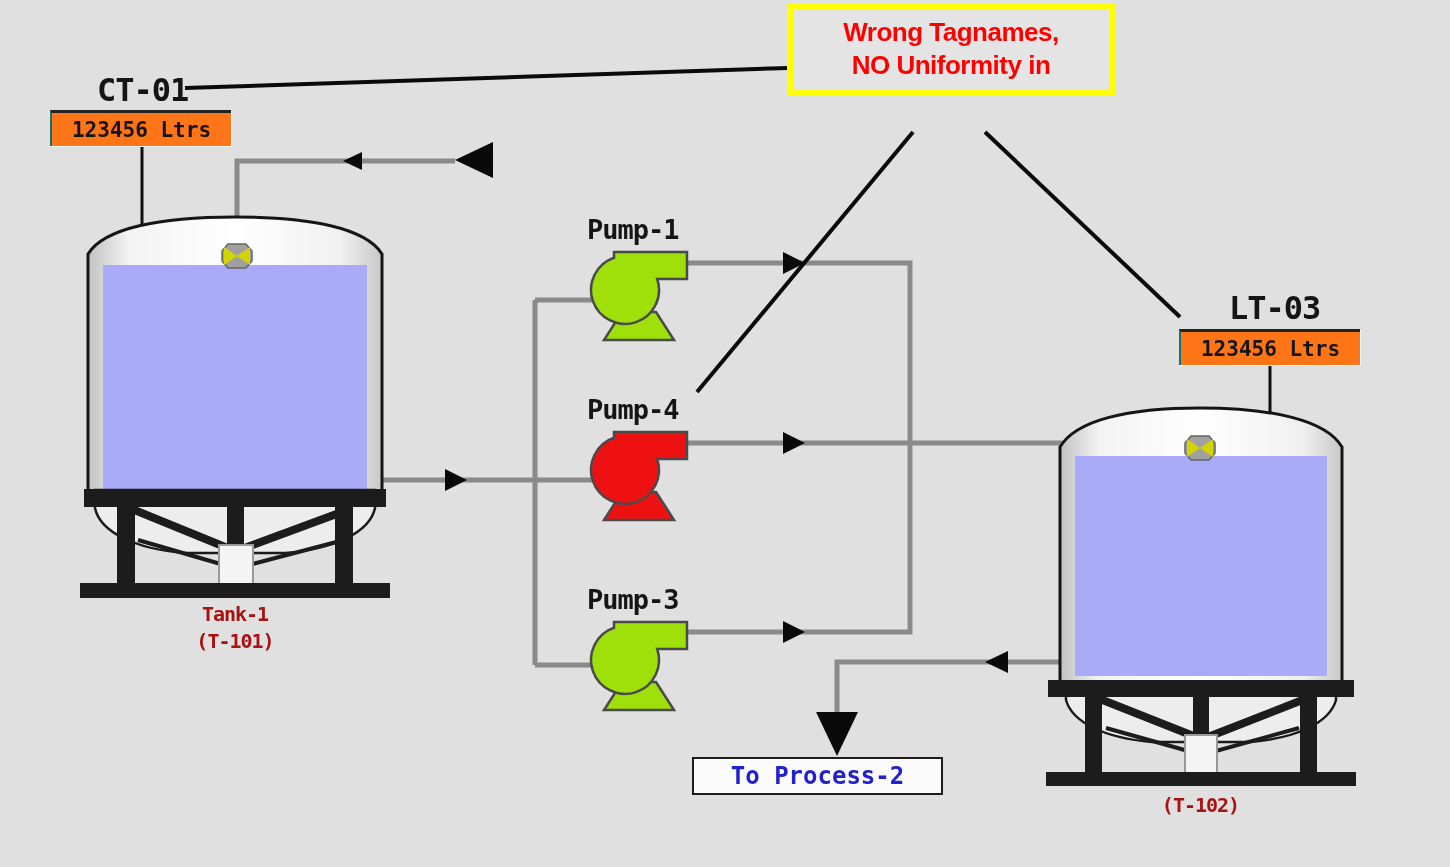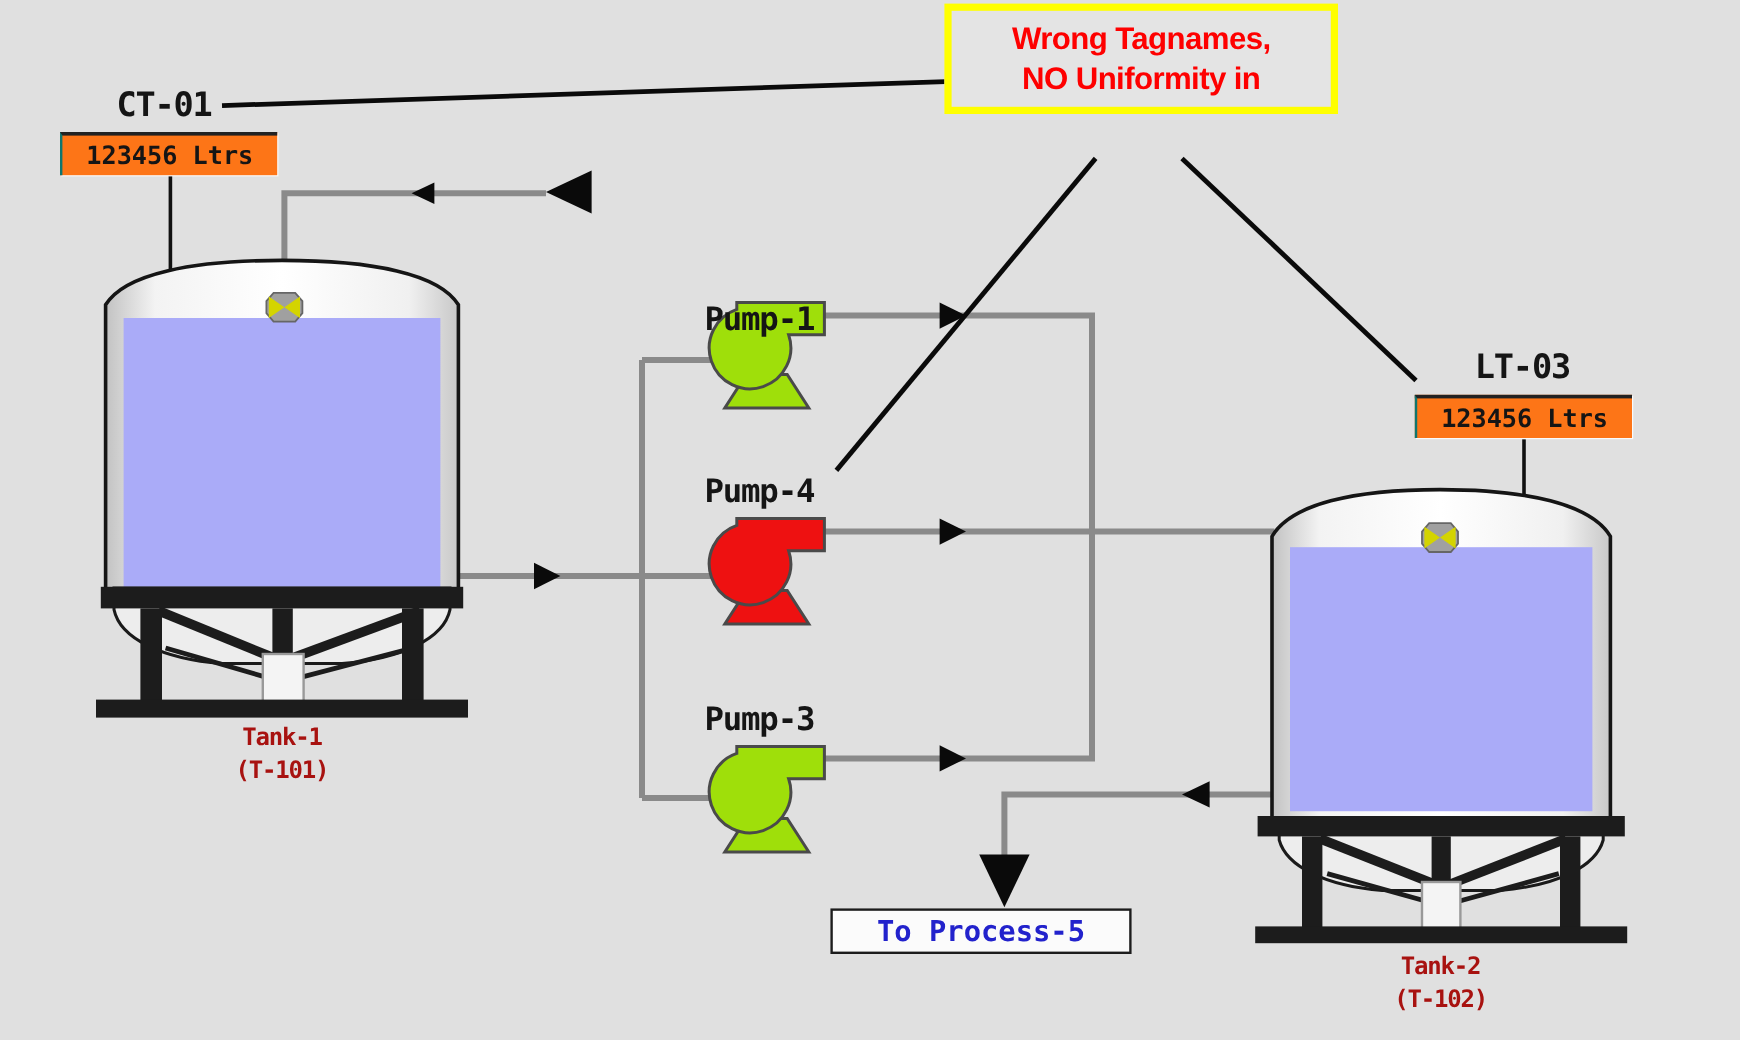--- a/index.html
+++ b/index.html
@@ -1,21 +1,21 @@
 <!DOCTYPE html>
 <html><head>
 <meta charset="utf-8">
 <style>
   html,body{margin:0;padding:0;}
   body{background:#e0e0e0;font-family:"Liberation Sans",sans-serif;}
   #stage{position:relative;width:1450px;height:867px;background:#e0e0e0;overflow:hidden;}
   #gfx{position:absolute;left:0;top:0;width:1450px;height:867px;}
   .abs{position:absolute;box-sizing:border-box;}
   .mono{font-family:"DejaVu Sans Mono",monospace;font-weight:bold;color:#151515;}
-  .tagname{font-size:28px;letter-spacing:-1px;}
+  .tagname{font-size:32px;letter-spacing:-1px;}
   .tagbox{width:181px;height:36px;background:#fd7517;border-top:3px solid #222;
           border-left:2px solid #0f766e;display:flex;align-items:center;justify-content:center;
           font-size:21px;box-shadow:1px 1px 0 #fafafa;}
   .procbox{background:#fbfbfb;border:2px solid #1c1c1c;display:flex;align-items:center;
            justify-content:center;color:#2222cc;font-size:24px;}
   .pumplabel{font-size:27px;letter-spacing:-1px;}
   .tanklabel{color:#a81210;font-size:20px;line-height:27px;text-align:center;letter-spacing:-1px;}
   .callout{width:328px;border:6px solid #ffff00;background:#e4e4e4;color:#fe0000;
            font-weight:bold;font-size:26px;line-height:33px;text-align:center;
            padding:7px 0;letter-spacing:-0.5px;}
@@ -137,28 +137,27 @@
     <div>Wrong Tagnames,</div>
     <div>NO Uniformity in</div>
   </div>
 
   <div class="abs mono tagname" style="left:97px;top:71px;">CT-01</div>
   <div class="abs mono tagbox" style="left:50px;top:110px;">123456 Ltrs</div>
 
   <div class="abs mono tagname" style="left:1229px;top:289px;">LT-03</div>
   <div class="abs mono tagbox" style="left:1179px;top:329px;">123456 Ltrs</div>
 
-  <div class="abs mono procbox" style="left:692px;top:757px;width:251px;height:38px;">To Process-5</div>
+  <div class="abs mono procbox" style="left:692px;top:757px;width:251px;height:38px;">To Process-2</div>
 
-  <div class="abs mono pumplabel" style="left:587px;top:214px;margin-top:37px;">Pump-1</div>
+  <div class="abs mono pumplabel" style="left:587px;top:214px;">Pump-1</div>
   <div class="abs mono pumplabel" style="left:587px;top:394px;">Pump-4</div>
   <div class="abs mono pumplabel" style="left:587px;top:584px;">Pump-3</div>
 
   <div class="abs mono tanklabel" style="left:135px;top:601px;width:200px;">
     <div>Tank-1</div>
     <div>(T-101)</div>
   </div>
   <div class="abs mono tanklabel" style="left:1098px;top:792px;width:205px;">
-    <div>Tank-2</div>
     <div>(T-102)</div>
   </div>
 
 </div>
 
 </body></html>

